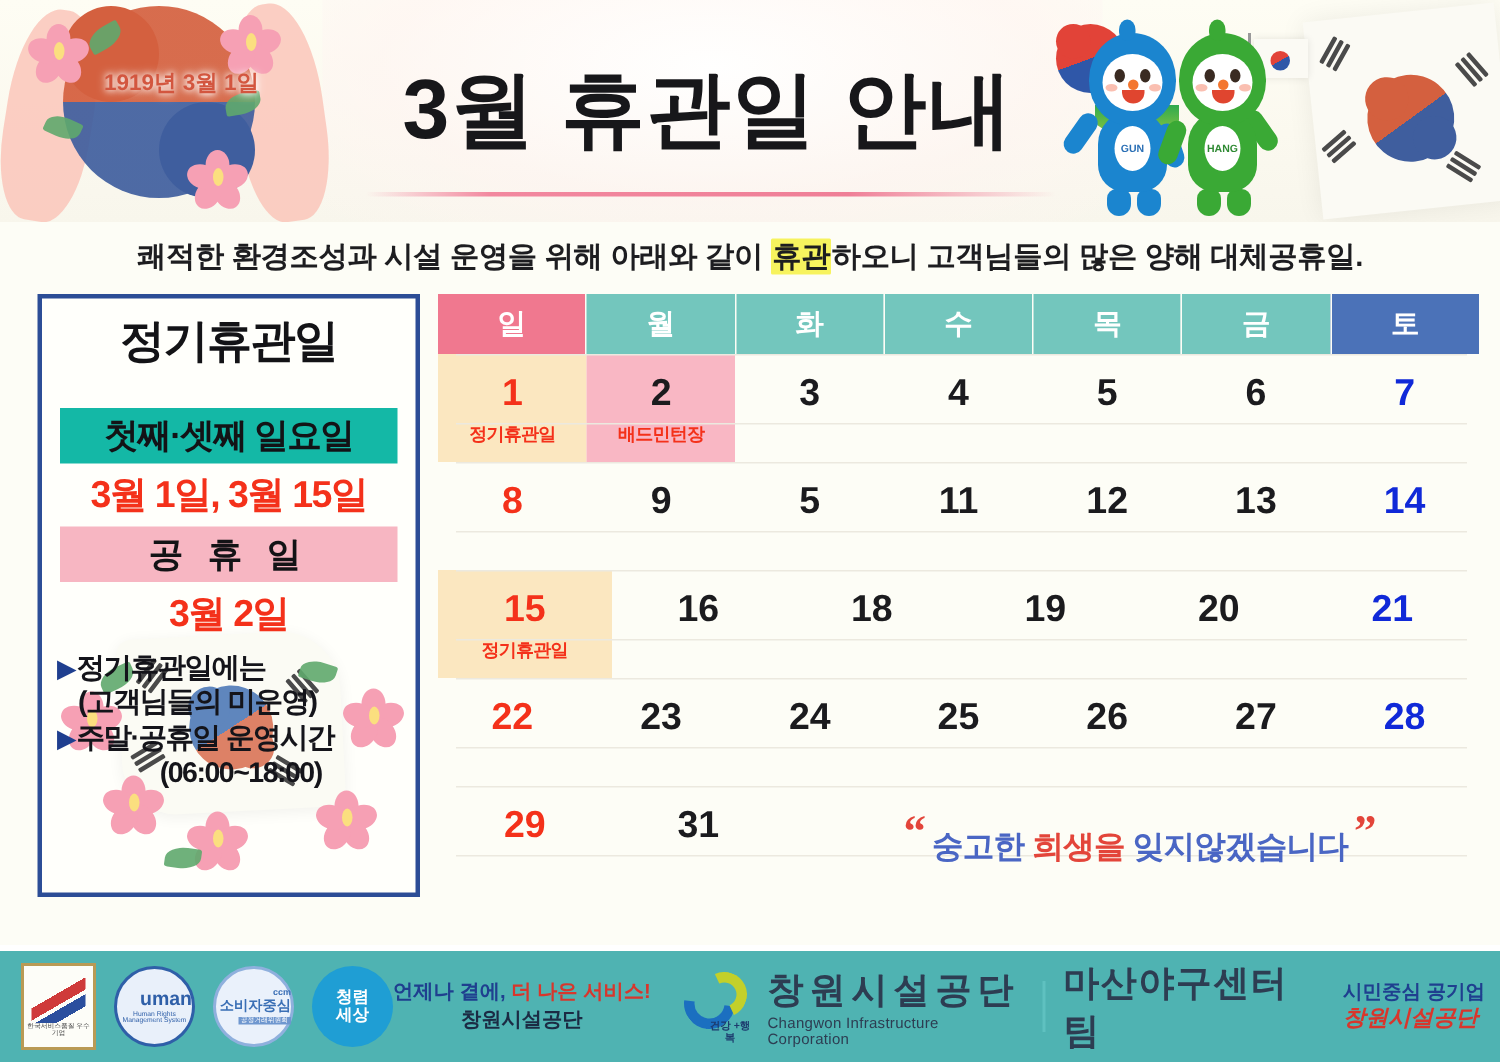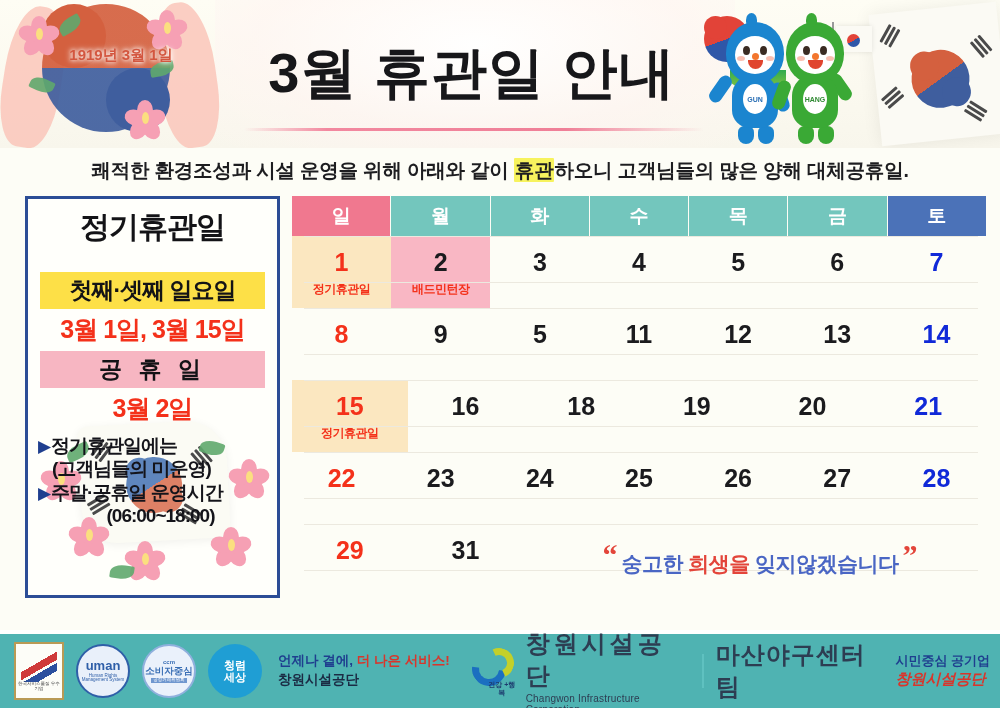--- a/index.html
+++ b/index.html
@@ -243,21 +243,21 @@
   #lp-inner { position: relative; z-index: 2; padding-top: 8px; }
   #lp-title {
     text-align: center; font-size: 30px; font-weight: 900; color: #131316;
     letter-spacing: -1px;
   }
   .lp-band {
     margin: 6px 12px 0 12px; text-align: center;
     font-size: 23px; font-weight: 900; color: #131316; letter-spacing: -1px;
     padding: 3px 0;
   }
-  #lp-band-regular { background: #fde047; margin-top: 24px; }
+  #lp-band-regular { background: #14b8a6; margin-top: 24px; }
   #lp-band-holiday { background: #f7b6c2; margin-top: 5px; letter-spacing: 5px; }
   .lp-dates {
     text-align: center; font-size: 25px; font-weight: 900; color: #f4311a;
     margin-top: 4px; letter-spacing: -1px;
   }
   #lp-notes { margin: 10px 0 0 10px; }
   .lp-note {
     font-size: 19px; font-weight: 800; color: #14141a; line-height: 1.18;
     letter-spacing: -1px; margin-bottom: 1px;
   }
@@ -358,39 +358,39 @@
   }
   #cert-ksqi .swoosh {
     width: 36px; height: 30px; margin-top: 2px;
     background:
       linear-gradient(150deg, transparent 40%, #cf3a3a 40% 56%, transparent 56%),
       linear-gradient(150deg, transparent 62%, #2b4f9e 62% 78%, transparent 78%);
   }
   #cert-ksqi .lbl { font-size: 4.5px; color:#444; text-align:center; line-height:1.1; }
   .f-circle {
     width: 54px; height: 54px; border-radius: 50%;
-    display:flex; flex-direction:column; align-items:center; justify-content:center;
+    display:flex; flex-direction:column; align-items:flex-end; justify-content:center;
     text-align:center; line-height:1.05;
   }
   #cert-human { background:#e9f0fa; border:2px solid #2f5fa8; color:#2f5fa8; }
   #cert-human .big { font-size: 13px; font-weight: 900; }
   #cert-human .sm { font-size: 4.5px; margin-top:1px; }
   #cert-ccm { background:#eaf1fb; border:2px solid #8fb0dd; color:#3a6fb5; }
   #cert-ccm .t1 { font-size: 6px; font-weight:800; }
   #cert-ccm .t2 { font-size: 9.5px; font-weight:900; margin-top:1px; }
   #cert-ccm .t3 { font-size: 4.5px; margin-top:2px; background:#6f97cf; color:#fff; padding:0 2px; }
   #cert-clean {
     width: 54px; height: 54px; border-radius: 50%; background:#1f9ed4;
     color:#fff; display:flex; flex-direction:column; align-items:center; justify-content:center;
     line-height:1.1;
   }
   #cert-clean .c1 { font-size: 11px; font-weight: 900; }
   #cert-clean .c2 { font-size: 11px; font-weight: 900; }
   #f-slogan {
-    margin-left: 16px; text-align: left; line-height: 1.25;
+    text-align: center; line-height: 1.25;
   }
   #f-slogan .l1 { font-size: 13.5px; font-weight: 900; color:#1f3f8f; white-space:nowrap; }
   #f-slogan .l1 .red { color:#d8362c; }
   #f-slogan .l2 { font-size: 13.5px; font-weight: 900; color:#1b2b44; margin-top:2px; }
   #f-ci {
     margin-left: 22px; display:flex; align-items:center;
   }
   #ci-mark {
     position: relative; width: 48px; height: 50px; margin-right: 8px;
   }

